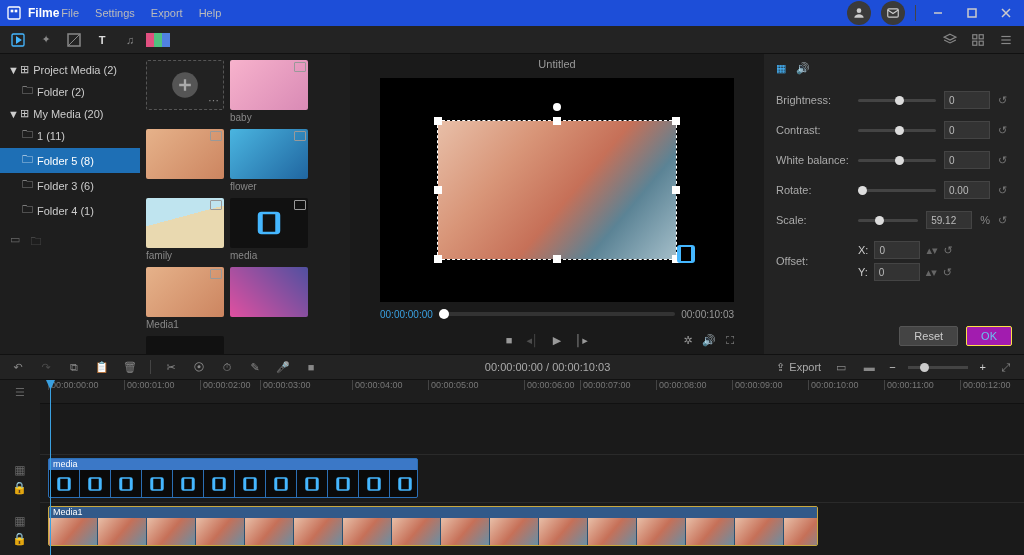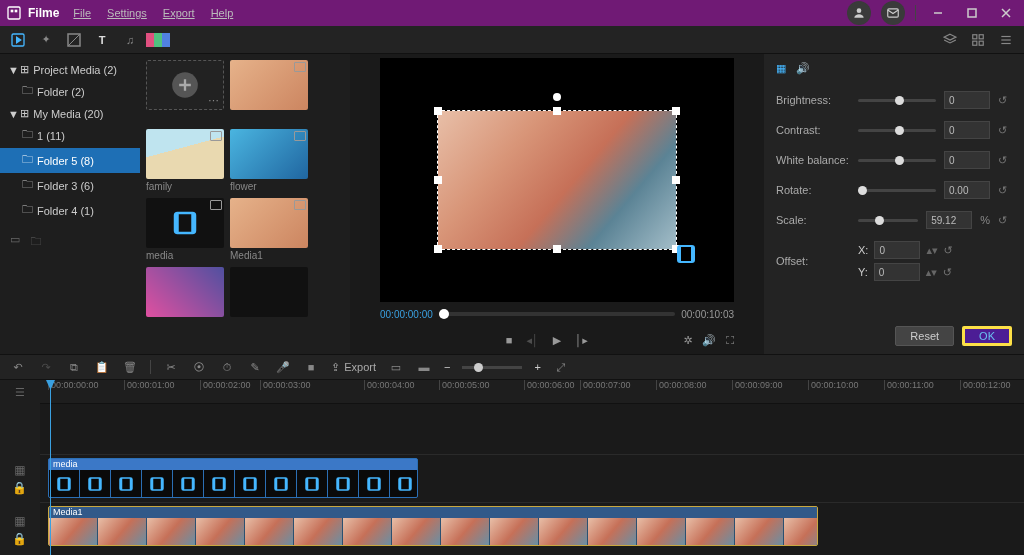--- a/index.html
+++ b/index.html
@@ -1,20 +1,20 @@
 <!DOCTYPE html>
 <html><head>
 <meta charset="utf-8">
 <style>
 * { margin:0; padding:0; box-sizing:border-box; font-family:"Segoe UI",Arial,sans-serif; }
 body { background:#1e1e1e; color:#ccc; width:1024px; height:555px; overflow:hidden; font-size:11px; }
-.titlebar { height:26px; background:#701a75; display:flex; align-items:center; padding:0 6px; gap:14px; }
+.titlebar { height:26px; background:#1d4ed8; display:flex; align-items:center; padding:0 6px; gap:2px; }
 .logo { display:flex; align-items:center; gap:6px; color:#fff; font-weight:600; font-size:12px;}
 .logo svg{width:16px;height:16px;}
-.menu { display:flex; gap:16px; color:#bbb; font-size:11px;text-decoration:underline;}
+.menu { display:flex; gap:16px; color:#bbb; font-size:11px;}
 .menu span{cursor:pointer;}
 .win-controls{margin-left:auto;display:flex;align-items:center;gap:10px;}
 .win-controls .ico{width:24px;height:24px;display:flex;align-items:center;justify-content:center;border-radius:50%;}
 .win-controls .round{background:#3a3a3a;}
 .tabbar{height:28px;background:#232323;display:flex;align-items:center;padding:0 8px;gap:8px;border-bottom:1px solid #111;}
 .tabbar .tbtn{width:20px;height:20px;display:flex;align-items:center;justify-content:center;color:#888;border-radius:3px;}
 .tabbar .tbtn.active{color:#45b7ff;}
 .tabbar .swatch{display:flex;gap:0;}
 .tabbar .swatch div{width:8px;height:14px;}
 .tabbar .spacer{flex:1;}
@@ -60,21 +60,21 @@
 .prop-tabs{display:flex;gap:10px;padding-bottom:4px;}
 .prop-row{display:flex;align-items:center;gap:8px;}
 .prop-label{width:74px;color:#aaa;}
 .slider{flex:1;height:3px;background:#444;position:relative;border-radius:2px;}
 .slider .knob{position:absolute;top:-3px;width:9px;height:9px;background:#ddd;border-radius:50%;}
 .valbox{width:46px;height:18px;background:#333;border:1px solid #444;color:#bbb;font-size:10px;display:flex;align-items:center;padding:0 4px;}
 .reset-ico{color:#777;width:14px;}
 .offset-row{display:flex;align-items:center;gap:6px;}
 .props-btns{display:flex;gap:8px;justify-content:flex-end;margin-top:auto;}
 .btn{height:20px;padding:0 14px;background:#444;border:1px solid #555;color:#ccc;font-size:11px;display:flex;align-items:center;border-radius:2px;cursor:pointer;}
-.btn.primary{border:3px solid #fde047;color:#6ac0f0;background:#4c1d95;}
+.btn.primary{border:1px solid #fde047;color:#6ac0f0;background:#a21caf;}
 .toolbar{height:26px;background:#232323;display:flex;align-items:center;padding:0 10px;gap:12px;border-top:1px solid #111;border-bottom:1px solid #111;}
 .toolbar .ico{color:#888;width:16px;height:16px;display:flex;align-items:center;justify-content:center;}
 .tc{flex:1;text-align:center;color:#aaa;font-size:11px;}
 .export{display:flex;align-items:center;gap:4px;color:#aaa;}
 .zoom{width:60px;height:3px;background:#444;position:relative;}
 .zoom .knob{position:absolute;left:12px;top:-3px;width:9px;height:9px;background:#ccc;border-radius:50%;}
 .timeline{background:#1a1a1a;height:175px;display:flex;}
 .tl-left{width:40px;background:#1e1e1e;display:flex;flex-direction:column;}
 .tl-left .hd{height:24px;display:flex;align-items:center;justify-content:center;color:#666;}
 .track-head{flex:1;display:flex;flex-direction:column;align-items:center;justify-content:center;gap:4px;color:#666;font-size:12px;}
@@ -218,36 +218,42 @@
         <div class="thumb-box add">
             <svg width="28" height="28" viewBox="0 0 24 24">
               <circle cx="12" cy="12" r="11" fill="#555"></circle>
               <path d="M12 7v10M7 12h10" stroke="#aaa" stroke-width="2"></path>
             </svg>
             <span style="position:absolute;right:4px;bottom:2px;color:#888;">⋯</span>
           </div>
         <div class="thumb-label">&nbsp;</div>
       </div>
       <div class="thumb">
+          <div class="thumb-box gradient-pink">
+            <div class="badge"></div>
+          </div>
+          <div class="thumb-label">baby</div>
+        </div>
+      <div class="thumb">
           <div class="thumb-box gradient-warm">
             <div class="badge"></div>
           </div>
           <div class="thumb-label">&nbsp;</div>
         </div>
       <div class="thumb">
+          <div class="thumb-box gradient-blue">
+            <div class="badge"></div>
+          </div>
+          <div class="thumb-label">flower</div>
+        </div>
+      <div class="thumb">
           <div class="thumb-box gradient-beach">
             <div class="badge"></div>
           </div>
           <div class="thumb-label">family</div>
-        </div>
-      <div class="thumb">
-          <div class="thumb-box gradient-blue">
-            <div class="badge"></div>
-          </div>
-          <div class="thumb-label">flower</div>
         </div>
       <div class="thumb">
           <div class="thumb-box gradient-dark">
             <svg width="30" height="30" viewBox="0 0 24 24" fill="#45b7ff">
               <rect x="4" y="4" width="16" height="16" rx="2" fill="none" stroke="#45b7ff" stroke-width="2"></rect>
               <rect x="4" y="4" width="3" height="16" fill="#45b7ff"></rect>
               <rect x="17" y="4" width="3" height="16" fill="#45b7ff"></rect>
             </svg>
             <div class="badge"></div>
           </div>
@@ -262,20 +268,21 @@
       <div class="thumb">
           <div class="thumb-box" style="background:linear-gradient(45deg,#e050a0,#5050a0);"></div>
         </div>
       <div class="thumb">
           <div class="thumb-box gradient-dark"></div>
         </div>
     </div>
   </div>
 
   <div class="preview">
+    <div class="preview-title">Untitled</div>
     <div class="canvas">
       <div class="clip-frame">
         <div class="clip-img"></div>
         <div class="rot"></div>
         <div class="handle h-tl"></div>
           <div class="handle h-tm"></div>
           <div class="handle h-tr"></div>
         <div class="handle h-ml"></div>
           <div class="handle h-mr"></div>
         <div class="handle h-bl"></div>
@@ -387,20 +394,21 @@
   <div class="ico">⧉</div>
   <div class="ico">📋</div>
   <div class="ico">🗑</div>
   <div style="width:1px;height:14px;background:#444;"></div>
   <div class="ico">✂</div>
   <div class="ico">⦿</div>
   <div class="ico">⏱</div>
   <div class="ico">✎</div>
   <div class="ico">🎤</div>
   <div class="ico">■</div>
+  <div class="tc">00:00:00:00 / 00:00:10:03</div>
   <div class="export">
       <span>⇪</span>
       <span>Export</span>
     </div>
   <div class="ico">▭</div>
   <div class="ico">▬</div>
   <span>−</span>
   <div class="zoom">
       <div class="knob"></div>
     </div>
@@ -420,22 +428,22 @@
         <span>▦</span>
         <span>🔒</span>
       </div>
   </div>
   <div class="tl-body">
     <div class="ruler">
       <div class="tick" style="left:8px">00:00:00:00</div>
       <div class="tick" style="left:84px">00:00:01:00</div>
       <div class="tick" style="left:160px">00:00:02:00</div>
       <div class="tick" style="left:220px">00:00:03:00</div>
-      <div class="tick" style="left:324px">00:00:04:00</div>
-      <div class="tick" style="left:399px">00:00:05:00</div>
+      <div class="tick" style="left:312px">00:00:04:00</div>
+      <div class="tick" style="left:388px">00:00:05:00</div>
       <div class="tick" style="left:484px">00:00:06:00</div>
       <div class="tick" style="left:540px">00:00:07:00</div>
       <div class="tick" style="left:616px">00:00:08:00</div>
       <div class="tick" style="left:692px">00:00:09:00</div>
       <div class="tick" style="left:768px">00:00:10:00</div>
       <div class="tick" style="left:844px">00:00:11:00</div>
       <div class="tick" style="left:920px">00:00:12:00</div>
     </div>
     <div class="playhead"></div>
     <div class="tracks">

